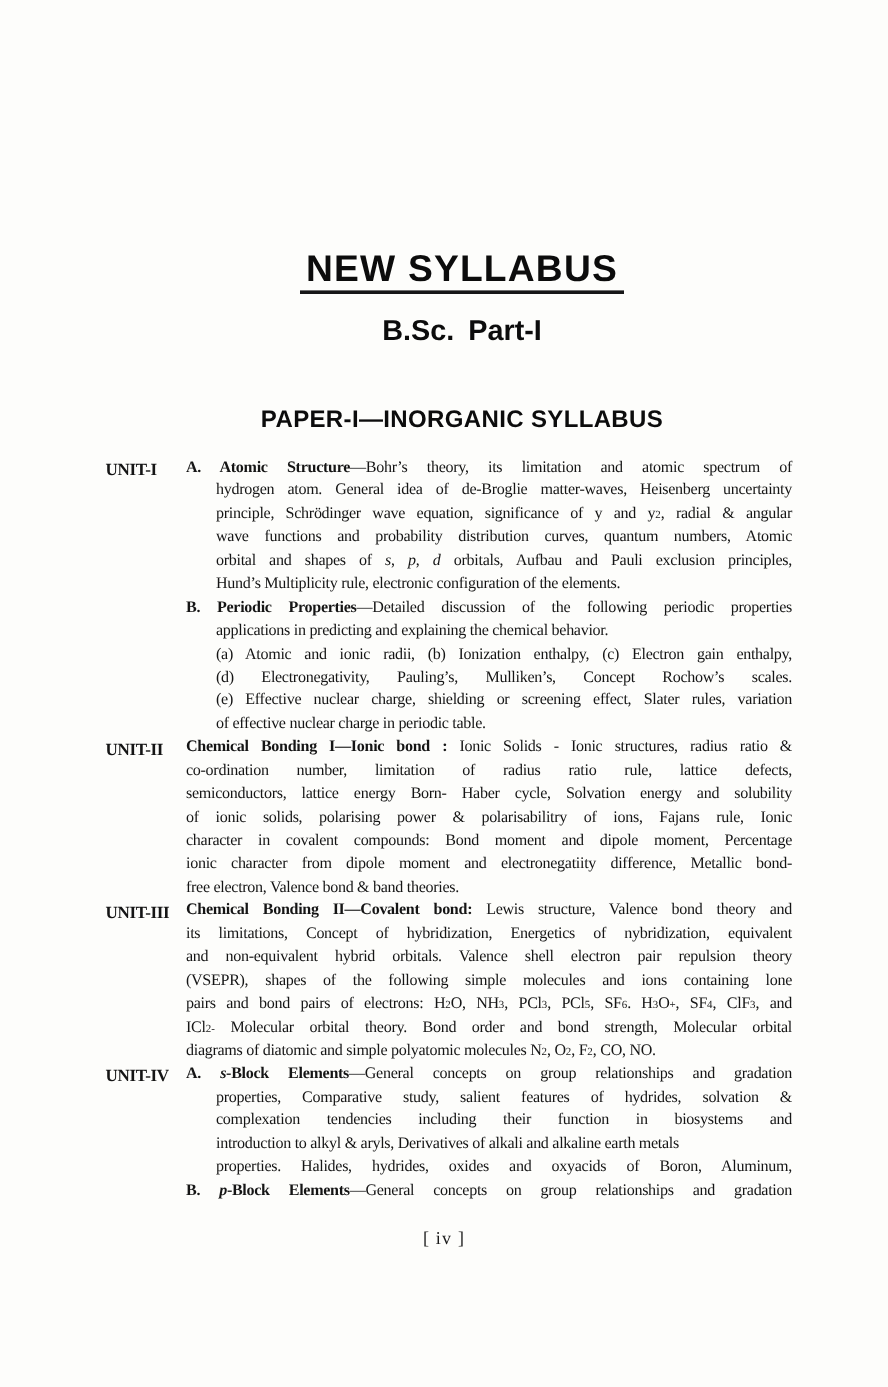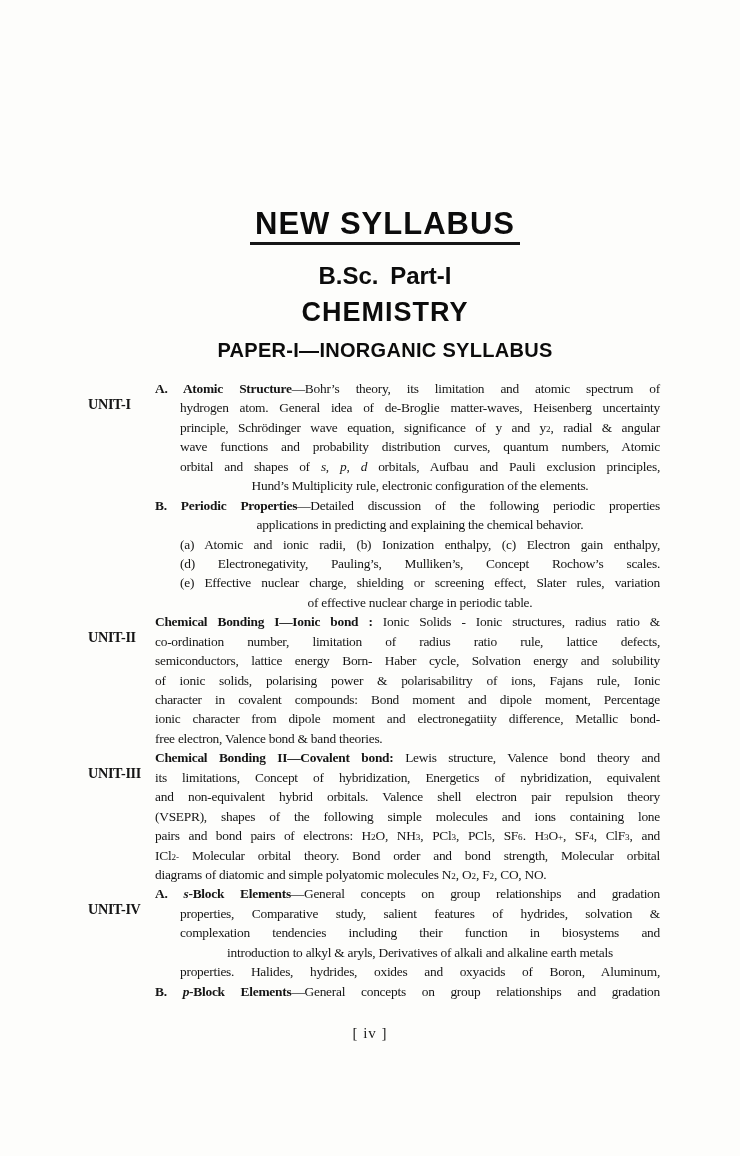--- a/index.html
+++ b/index.html
@@ -18,48 +18,47 @@
   .t2 { top:262px; font-size:24px; word-spacing:5px; }
   .t3 { top:297px; font-size:27px; letter-spacing:1px; }
   .t4 { top:339px; font-size:20px; letter-spacing:0.3px; }
   
   .units {
     position:absolute; top:379px; left:88px; width:572px;
     font-size:13.4px; line-height:19.45px; letter-spacing:-0.25px; color:#151515;
   }
   .unit { position:relative; }
   .unit-label {
-    position:absolute; left:0; top:16px; font-weight:bold; font-size:14.2px;
+    position:absolute; left:0; top:4px; font-weight:bold; font-size:14.2px;
     letter-spacing:-0.3px; white-space:nowrap;
   }
   .unit-content { margin-left:67px; }
   .line { height:19.45px; }
   .line.just { text-align:justify; text-align-last:justify; }
-  .line.cont { margin-left:25px;text-align:center; }
+  .line.cont { margin-left:25px; }
   .b { font-weight:bold; }
   .i { font-style:italic; }
   sub, sup { font-size:68%; line-height:0; letter-spacing:0; }
   sub { vertical-align:-18%; }
   sup { vertical-align:38%; }
   
   .footer {
     position:absolute; top:1025px; left:0; width:740px; text-align:center;
     font-size:15px; letter-spacing:1px; color:#1a1a1a;
   }
 </style>
 </head>
 <body>
 
 <div class="page">
 
   <div class="hdr t1">
     <span class="ul">NEW SYLLABUS</span>
   </div>
   <div class="hdr t2">B.Sc. Part-I</div>
-  <div class="hdr t3">CHEMISTRY</div>
   <div class="hdr t4">PAPER-I—INORGANIC SYLLABUS</div>
 
   <div class="units" id="units">
       <div class="unit">
         <div class="unit-label">UNIT-I</div>
         <div class="unit-content">
           <div class="line just"><span class="b">A. </span><span class="b">Atomic Structure</span><span>—Bohr’s theory, its limitation and atomic spectrum of</span></div>
           <div class="line just cont"><span>hydrogen atom. General idea of de-Broglie matter-waves, Heisenberg uncertainty</span></div>
           <div class="line just cont"><span>principle, Schrödinger wave equation, significance of y and y</span><sup>2</sup><span>, radial &amp; angular</span></div>
           <div class="line just cont"><span>wave functions and probability distribution curves, quantum numbers, Atomic</span></div>

